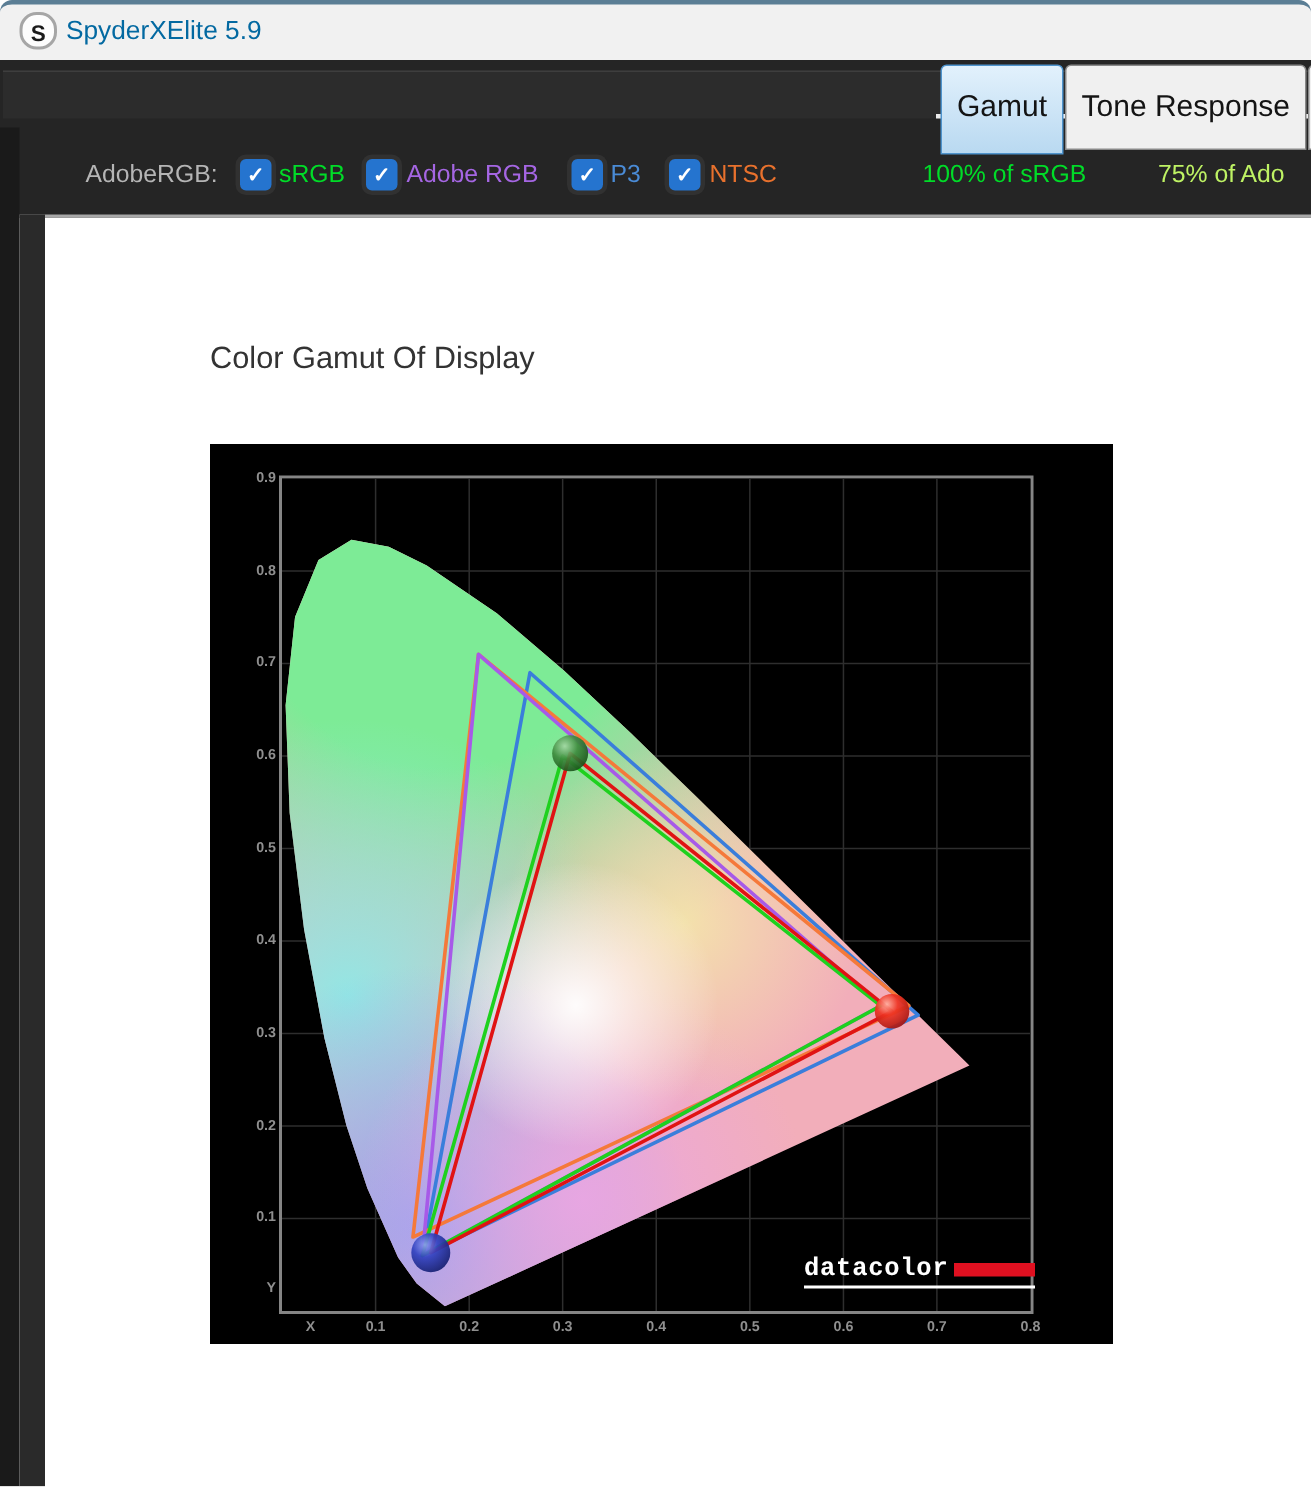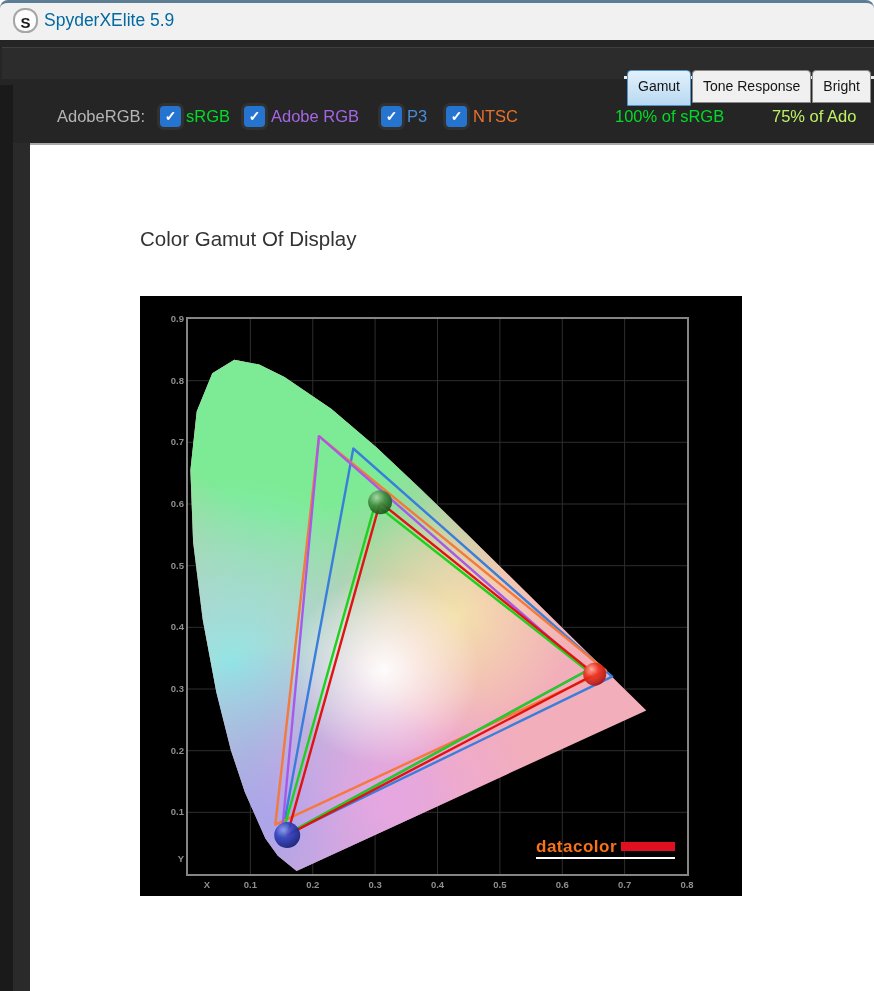--- a/index.html
+++ b/index.html
@@ -12,23 +12,23 @@
             border-radius:46%;background:#fdfdfd;color:#1a1a1a;font-weight:bold;font-size:15px;
             line-height:25px;text-align:center;box-sizing:border-box;}
   .app-title{position:absolute;left:44px;top:7px;font-size:17.5px;color:#0369a1;}
   
   .header{position:absolute;left:0;top:40px;width:100%;height:103px;background:#252525;
           border-bottom:2px solid #a8a8a8;box-sizing:content-box;z-index:1;}
   .tabpanel-bg{position:absolute;left:2px;top:7px;right:0;height:31px;background:#2c2c2c;
                border-top:1px solid #3e3e3e;}
   .tab-underline{position:absolute;left:624px;top:36px;right:0;height:3px;background:#ececec;z-index:2;}
   .tabs{position:absolute;left:627px;top:3px;display:flex;z-index:3;}
-  .tab{height:31px;line-height:31px;padding:0 10px;background:#f0f0f0;border:1px solid #898989;
-       border-radius:4px 4px 0 0;font-size:14px;color:#141414;margin-right:1px;white-space:nowrap;
-       cursor:default;margin-top:27px;}
+  .tab{height:31px;line-height:31px;padding:12px 10px;background:#f0f0f0;border:1px solid #898989;
+       border-radius:4px 4px 0 0;font-size:20px;color:#141414;margin-right:1px;white-space:nowrap;
+       cursor:default;}
   .tab.selected{background:linear-gradient(#e2f1fc,#b9d9f1);border-color:#4f94cd;height:34px;}
   .ref-label{position:absolute;left:57px;top:67px;color:#b5b5b5;font-size:16.5px;}
   .checkbox{position:absolute;top:66px;width:21px;height:21px;background:#2574cf;border-radius:4px;
             box-shadow:0 0 0 3px #313131;color:#fff;font-size:14px;font-weight:bold;text-align:center;
             line-height:21px;cursor:default;}
   .ref-opt{position:absolute;top:67px;font-size:16.5px;white-space:nowrap;}
   .ref-result{position:absolute;top:67px;font-size:16.5px;white-space:nowrap;}
   
   .rail-outer{position:absolute;left:0;top:85px;width:13px;bottom:0;background:#1a1a1a;z-index:5;}
   .rail-inner{position:absolute;left:13px;top:143px;width:17px;bottom:0;background:#2a2a2a;z-index:5;}
@@ -39,21 +39,21 @@
   
   .chartbox{position:absolute;left:110px;top:121px;width:602px;height:600px;background:#000000;}
   .plotframe{position:absolute;left:46px;top:21px;width:499px;height:555px;border:2px solid #858585;}
   .plotframe svg{display:block;}
   .tick{position:absolute;font-size:9.5px;font-weight:bold;color:#8f8f8f;
         font-family:"Liberation Sans",sans-serif;}
   .xtick{top:583px;width:30px;text-align:center;}
   .ytick{left:18px;width:26px;text-align:right;}
   .dc-logo{position:absolute;left:396px;top:543px;display:flex;align-items:center;
            border-bottom:2px solid #ffffff;padding-bottom:3px;}
-  .dc-text{color:#f97316;font-size:17px;font-weight:bold;letter-spacing:.5px;line-height:15px;}
+  .dc-text{color:#ffffff;font-size:17px;font-weight:bold;letter-spacing:.5px;line-height:15px;font-family:Liberation Mono, monospace;}
   .dc-bar{width:54px;height:9px;margin-left:4px;}
 </style>
 </head>
 <body>
 
 <div class="window">
 
   <div class="titlebar">
     <span class="app-icon">S</span>
     <span class="app-title">SpyderXElite 5.9</span>

